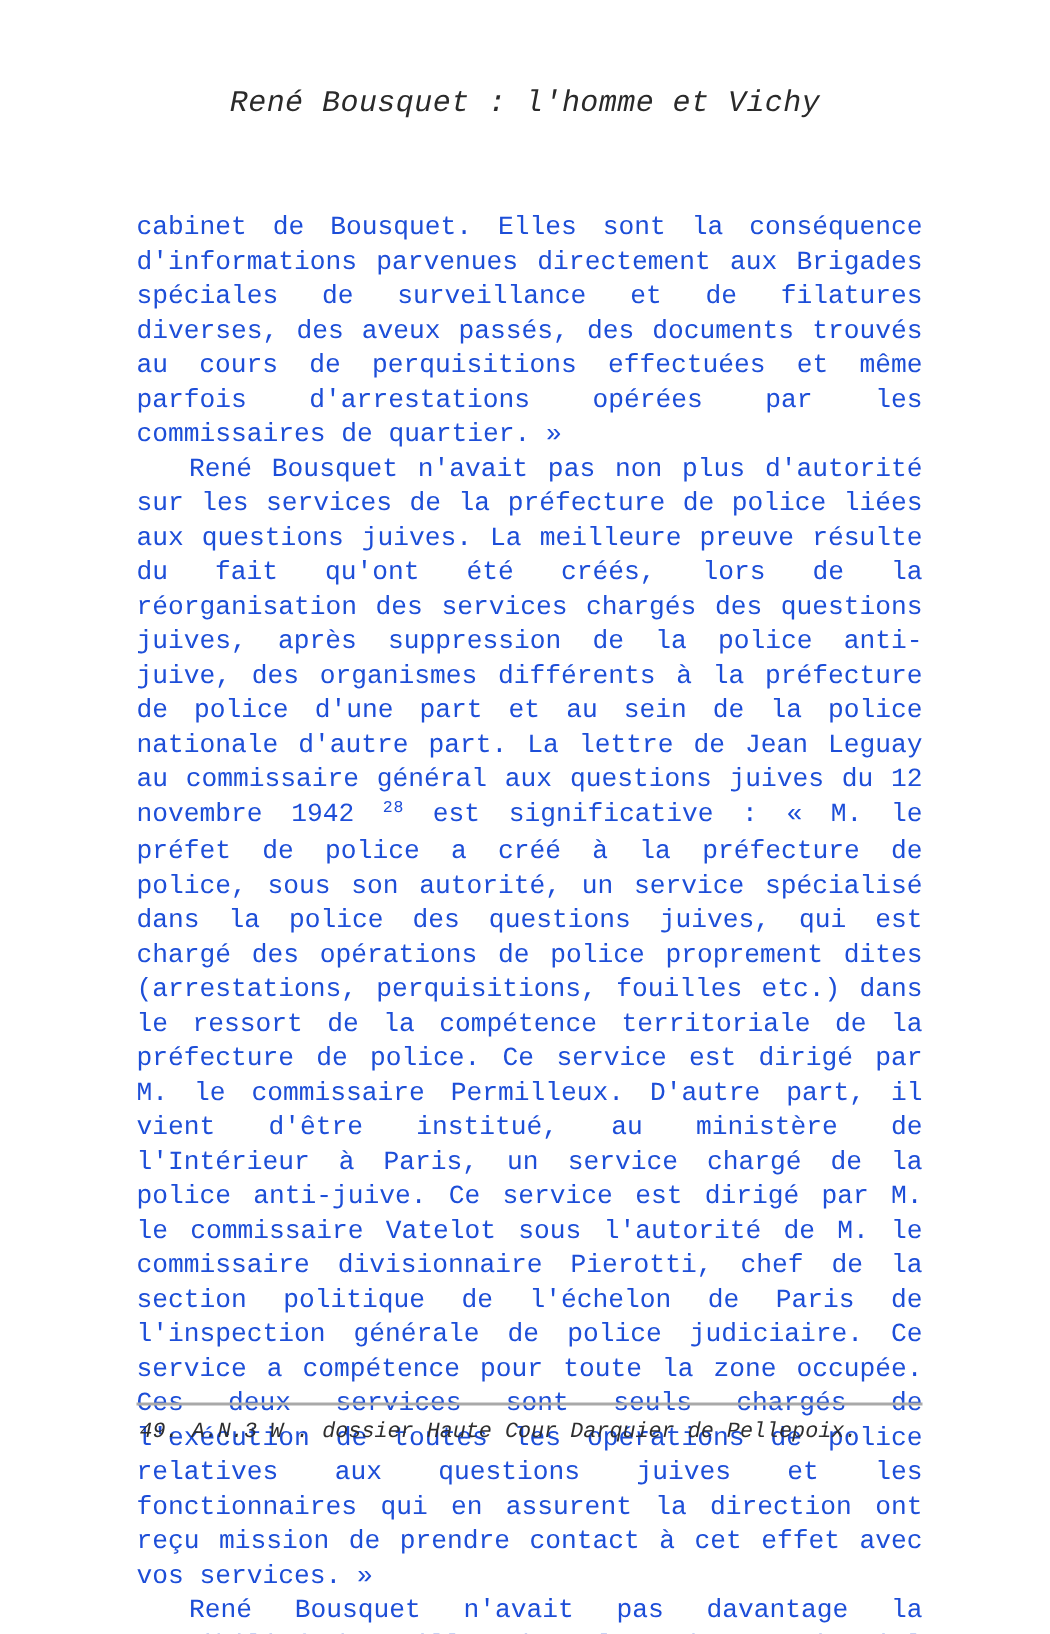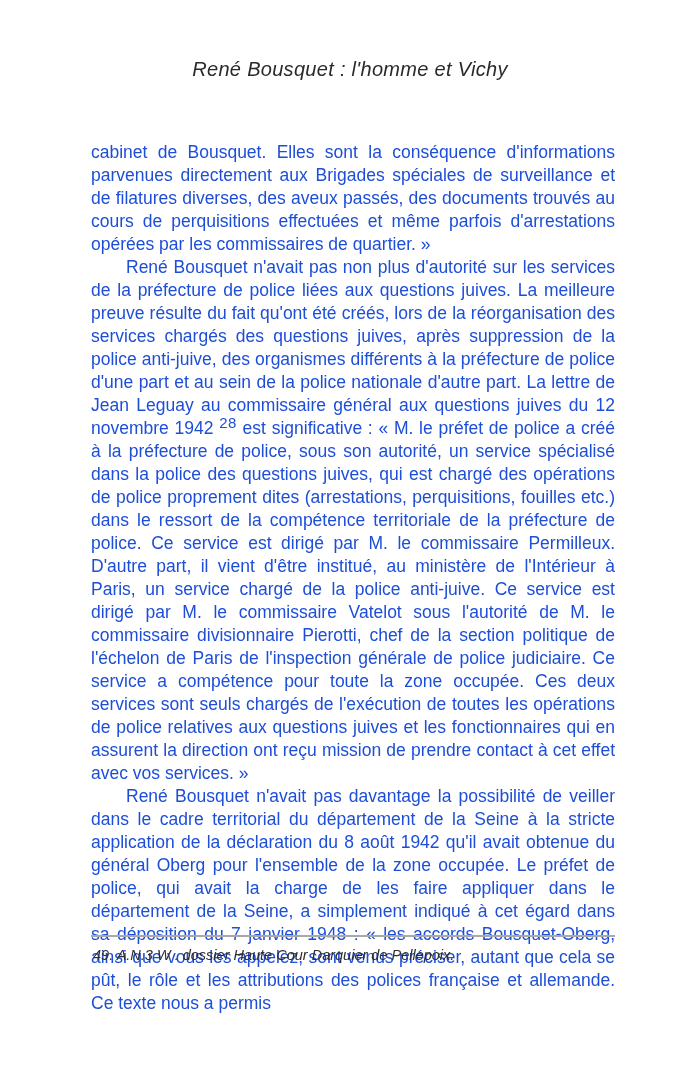--- a/index.html
+++ b/index.html
@@ -5,21 +5,21 @@
   html, body {
     margin: 0;
     padding: 0;
     background: #ffffff;
   }
   .page {
     position: relative;
     width: 700px;
     height: 1089px;
     background: #ffffff;
-    font-family: Liberation Sans, sans-serif;
+    font-family: Liberation Mono, monospace;
     color: #242424;
     overflow: hidden;
   }
   .running-head {
     position: absolute;
     top: 58px;
     left: 0;
     right: 0;
     text-align: center;
     font-style: italic;
@@ -38,21 +38,21 @@
     color: #1d4ed8;
   }
   .body-text p {
     margin: 0;
     padding: 0;
   }
   .para-gap-1 { margin-top: 24px; }
   .para-gap-2 { margin-top: 19px; }
   .indented { text-indent: 35px; }
   .fnref {
-    font-size: 15px;
+    font-size: 11px;
     position: relative;
     top: -6px;
     letter-spacing: 0.5px;
   }
   .footnote-rule {
     position: absolute;
     top: 935px;
     left: 91px;
     width: 524px;
     height: 2px;

